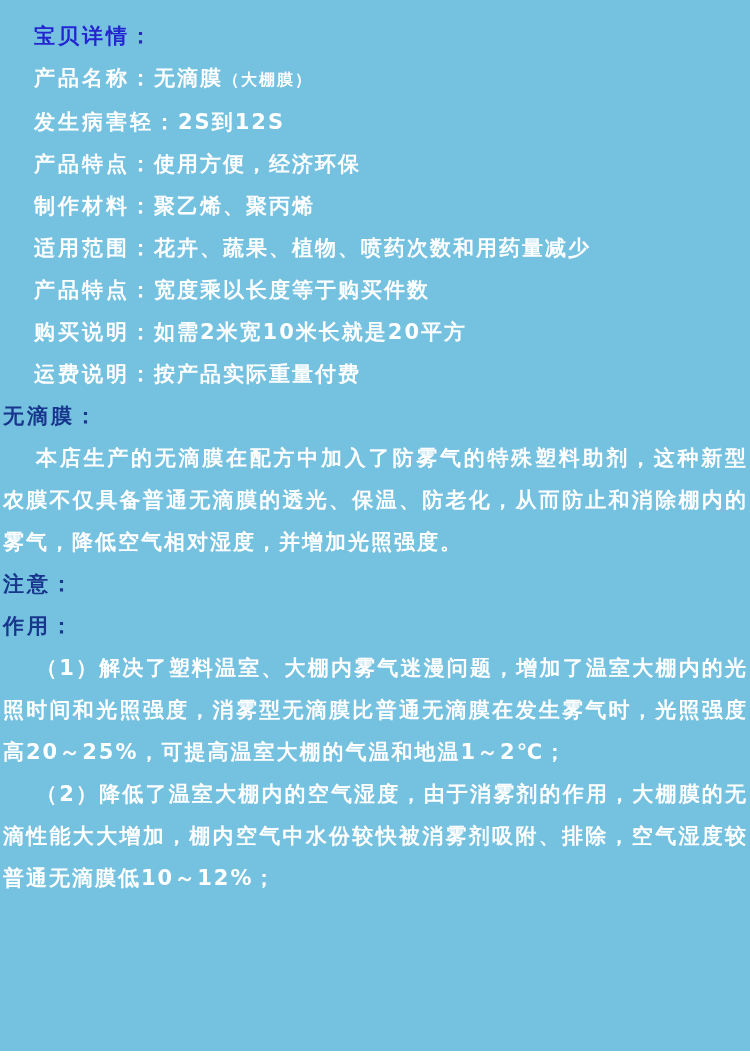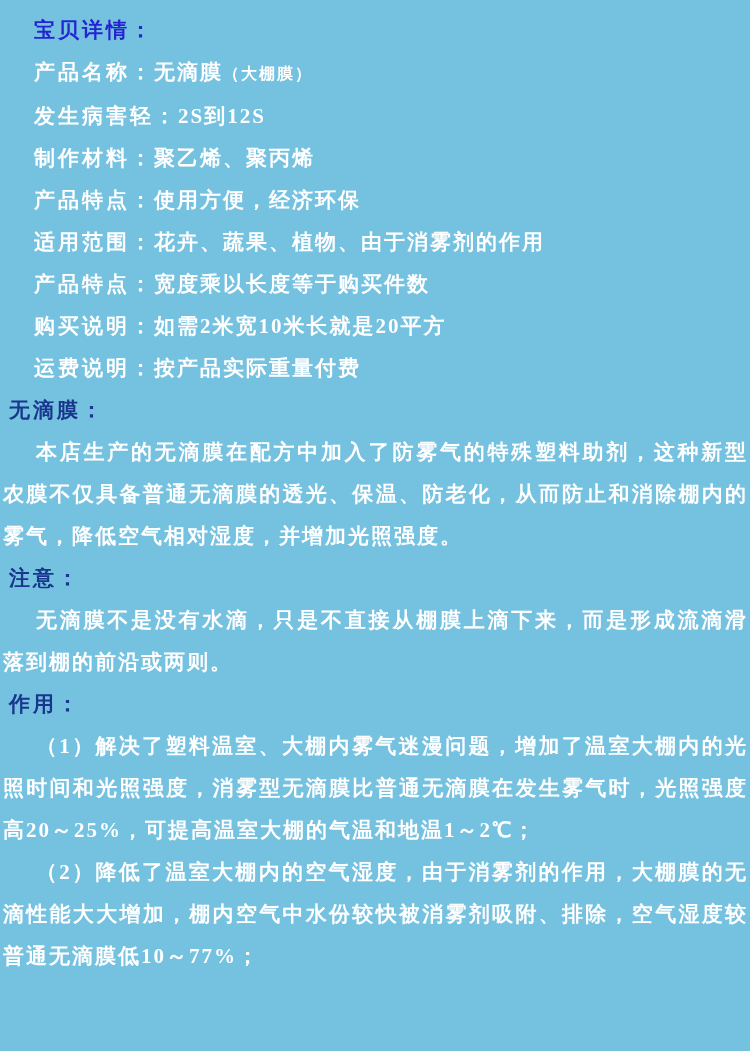--- a/index.html
+++ b/index.html
@@ -9,44 +9,43 @@
   body {
     position: relative;
     width: 750px;
     height: 1056px;
     overflow: hidden;
     background: #74C1E0;
     font-family: "DejaVu Sans", "Liberation Sans", sans-serif;
     font-weight: bold;
   }
   .content {
-    padding-top: 9px;
+    padding-top: 15px;
     font-size: 21px;
     line-height: 42px;
     letter-spacing: 2px;
     color: #FFFFFF;
-    font-family: Liberation Serif, serif;
   }
   
   .details {
     margin-left: 34px;
   }
   .page-title {
     color: #2424D0;
     letter-spacing: 3px;
   }
   .detail-row .lbl {
     letter-spacing: 3px;
   }
   .detail-row .note {
     font-size: 16px;
   }
   .section-heading {
     color: #17368C;
-    margin-left: 9px;
+    margin-left: 3px;
     letter-spacing: 3px;
   }
   p.para {
     margin: 0 0 0 3px;
     width: 745px;
     text-indent: 33px;
     text-align: justify;
   }
   .bottom-strip {
     position: absolute;
@@ -62,44 +61,43 @@
 
 <div class="content">
 
   <div class="details">
     <div class="page-title">宝贝详情：</div>
 
     <div class="detail-row"><span class="lbl">产品名称：</span><span class="val">无滴膜</span><span class="note">（大棚膜）</span></div>
 
     <div class="detail-row"><span class="lbl">发生病害轻：</span><span class="val">2S到12S</span></div>
 
+    <div class="detail-row"><span class="lbl">产品特点：</span><span class="val">使用方便，经济环保</span></div>
+
     <div class="detail-row"><span class="lbl">制作材料：</span><span class="val">聚乙烯、聚丙烯</span></div>
 
-    <div class="detail-row"><span class="lbl">产品特点：</span><span class="val">使用方便，经济环保</span></div>
-
-    <div class="detail-row"><span class="lbl">适用范围：</span><span class="val">花卉、蔬果、植物、由于消雾剂的作用</span></div>
+    <div class="detail-row"><span class="lbl">适用范围：</span><span class="val">花卉、蔬果、植物、喷药次数和用药量减少</span></div>
 
     <div class="detail-row"><span class="lbl">产品特点：</span><span class="val">宽度乘以长度等于购买件数</span></div>
 
     <div class="detail-row"><span class="lbl">购买说明：</span><span class="val">如需2米宽10米长就是20平方</span></div>
 
     <div class="detail-row"><span class="lbl">运费说明：</span><span class="val">按产品实际重量付费</span></div>
   </div>
 
   <div class="section">
     <div class="section-heading">无滴膜：</div>
     <p class="para">本店生产的无滴膜在配方中加入了防雾气的特殊塑料助剂，这种新型农膜不仅具备普通无滴膜的透光、保温、防老化，从而防止和消除棚内的雾气，降低空气相对湿度，并增加光照强度。</p>
   </div>
 
   <div class="section">
     <div class="section-heading">注意：</div>
-    <p class="para">无滴膜不是没有水滴，只是不直接从棚膜上滴下来，而是形成流滴滑落到棚的前沿或两则。</p>
   </div>
 
   <div class="section">
     <div class="section-heading">作用：</div>
     <p class="para">（1）解决了塑料温室、大棚内雾气迷漫问题，增加了温室大棚内的光照时间和光照强度，消雾型无滴膜比普通无滴膜在发生雾气时，光照强度高20～25%，可提高温室大棚的气温和地温1～2℃；</p>
-    <p class="para">（2）降低了温室大棚内的空气湿度，由于消雾剂的作用，大棚膜的无滴性能大大增加，棚内空气中水份较快被消雾剂吸附、排除，空气湿度较普通无滴膜低10～77%；</p>
+    <p class="para">（2）降低了温室大棚内的空气湿度，由于消雾剂的作用，大棚膜的无滴性能大大增加，棚内空气中水份较快被消雾剂吸附、排除，空气湿度较普通无滴膜低10～12%；</p>
   </div>
 
 </div>
 
 <div class="bottom-strip"></div>
 
 </body></html>

